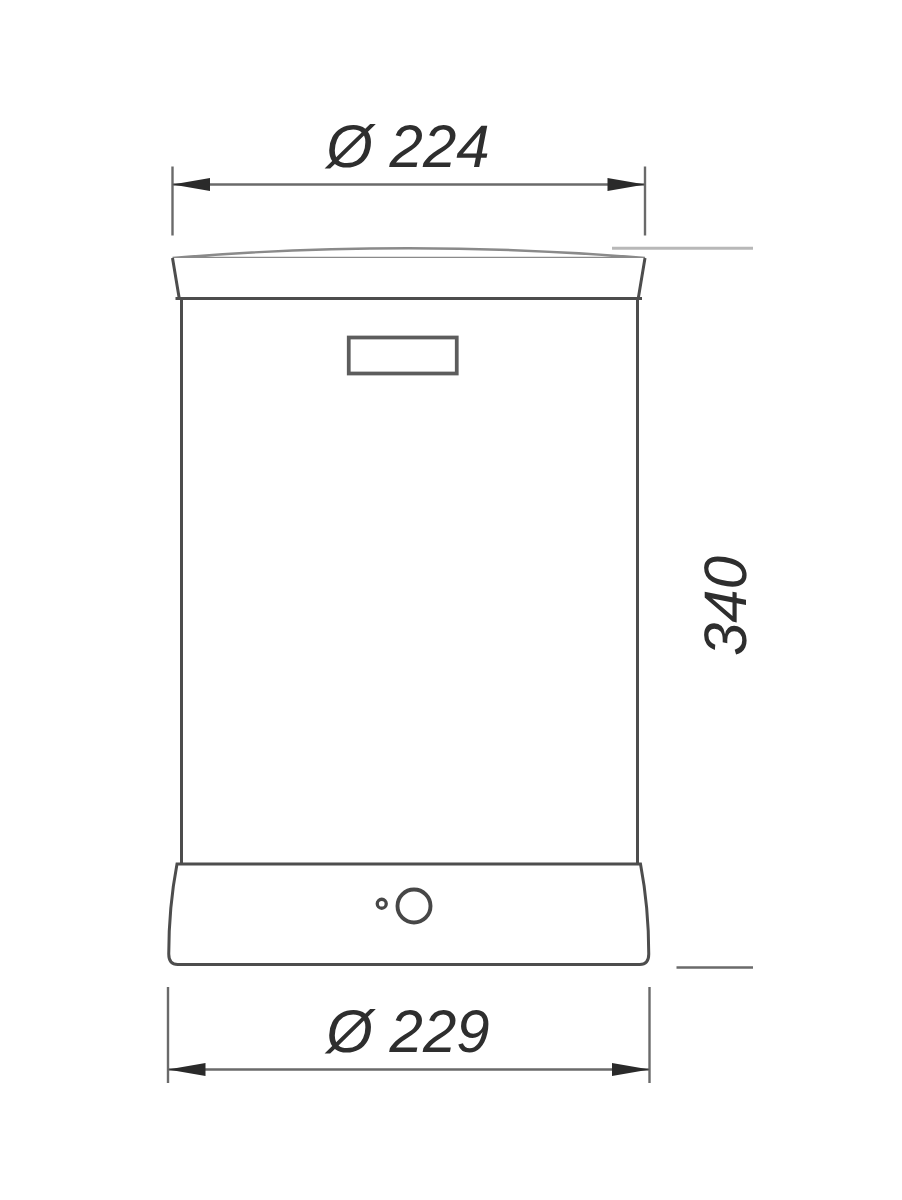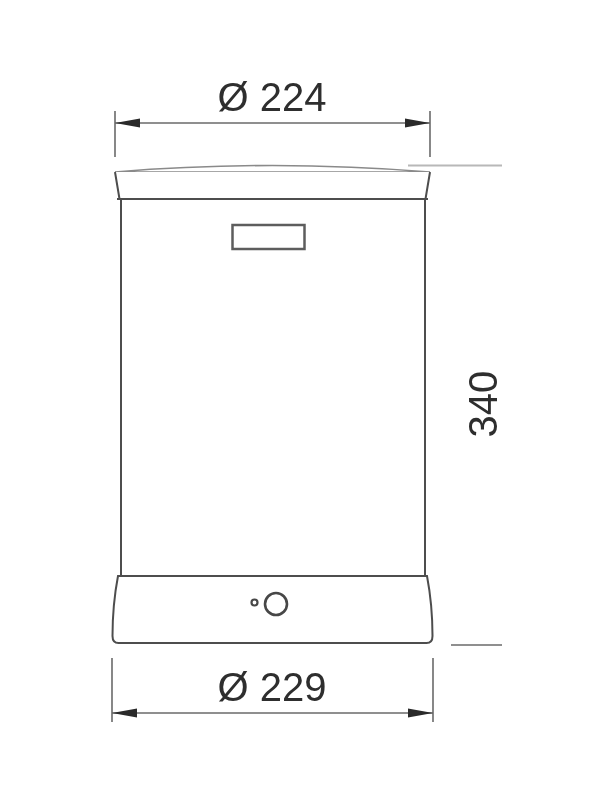--- a/index.html
+++ b/index.html
@@ -6,20 +6,21 @@
     margin: 0;
     padding: 0;
     background: var(--background, #ffffff);
   }
   .canvas {
     position: relative;
     width: 502px;
     height: 800px;
     background: var(--background, #ffffff);
     overflow: hidden;
+    font-style: italic;
   }
   svg { display: block; }
   .dim-text {
     font-family: "Liberation Sans", "DejaVu Sans", sans-serif;
     font-size: 40px;
     fill: var(--text, #2e2e2e);
   }
   .outline      { stroke: var(--outline, #4d4d4d); stroke-width: 2;   fill: none; }
   .outline-fill { stroke: var(--outline, #4d4d4d); stroke-width: 2;   fill: #ffffff; }
   .rim          { stroke: var(--rim, #8a8a8a);     stroke-width: 1.6; fill: #ffffff; }

